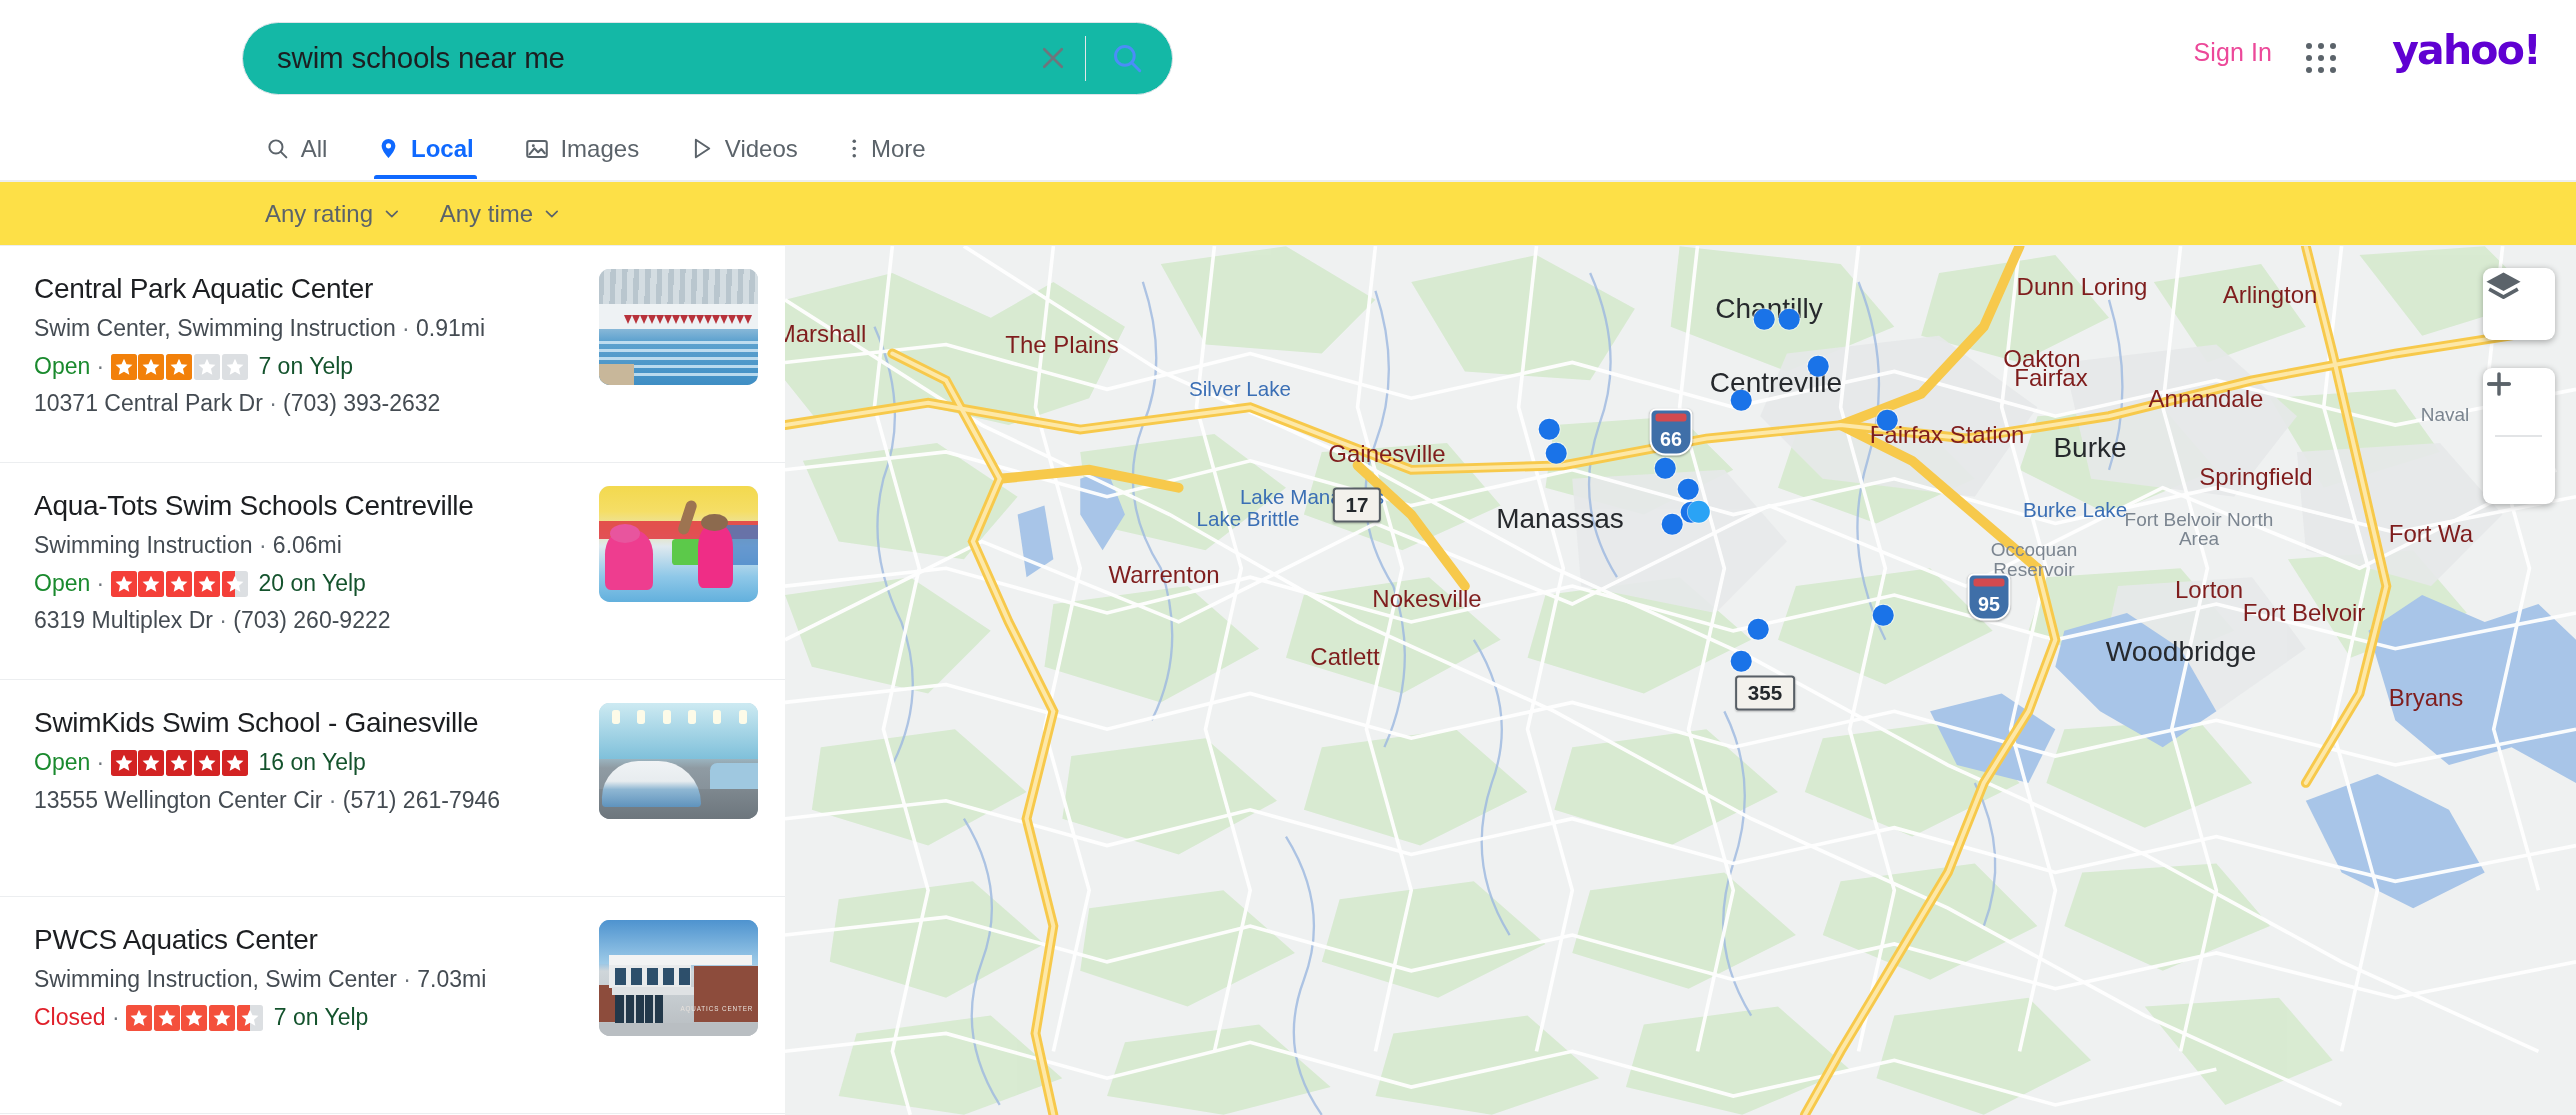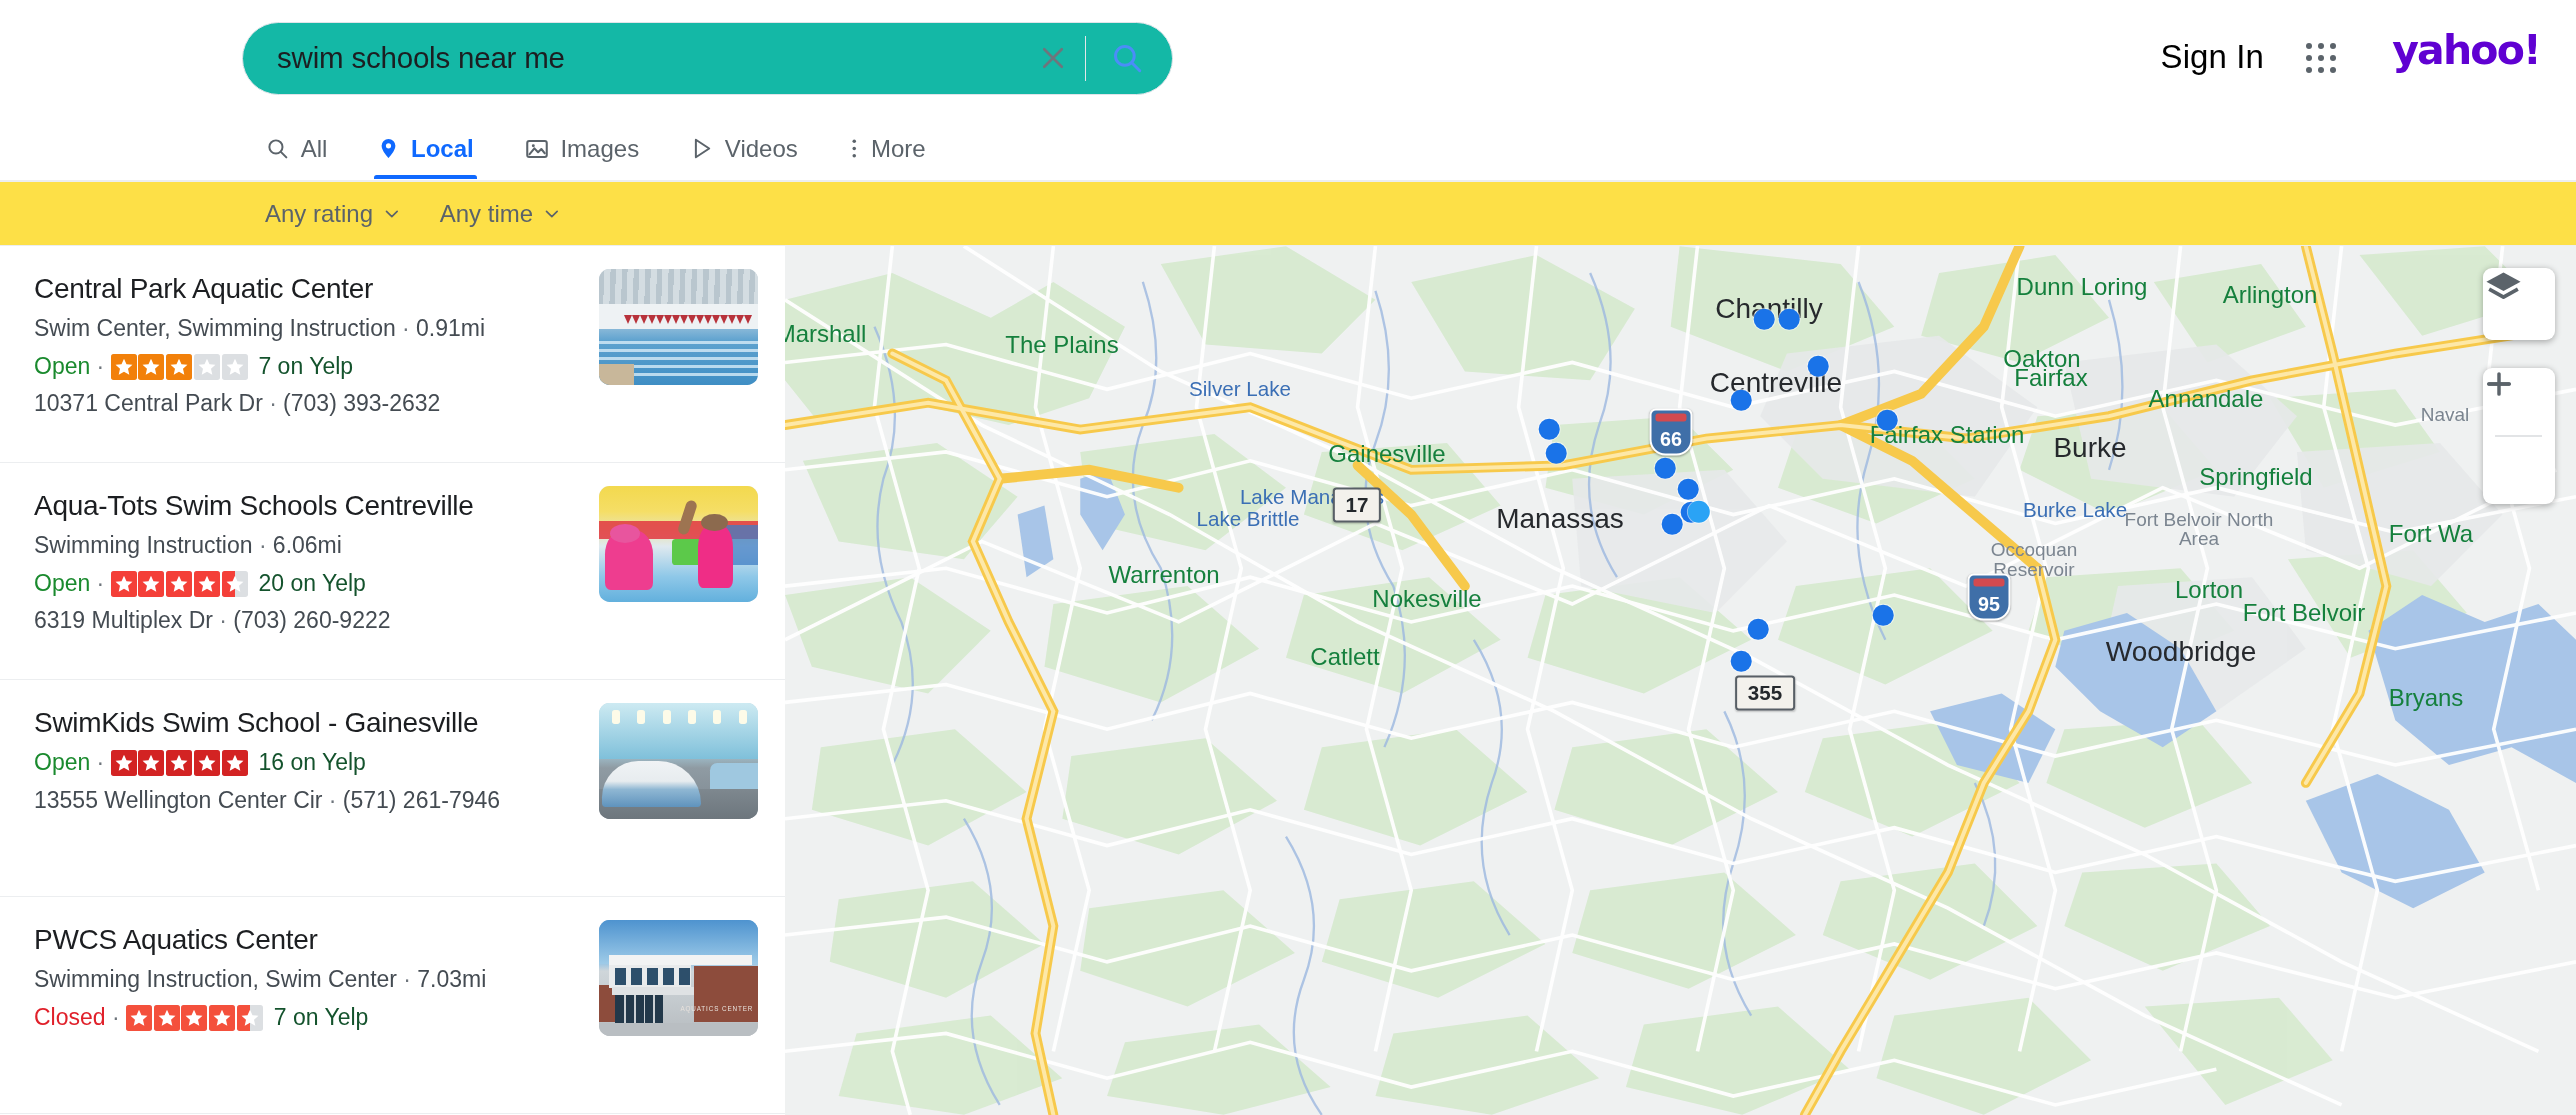--- a/index.html
+++ b/index.html
@@ -53,23 +53,23 @@
   .search-btn {
     width: 57px; height: 57px;
     display: flex; align-items: center; justify-content: center;
     background: none; border: none; cursor: pointer;
     margin-right: 9px;
     flex: 0 0 auto;
   }
 
   .signin {
     position: absolute;
-    right: 312px; top: 38px;
-    font-size: 33px;
-    color: #000000;
+    right: 304px; top: 38px;
+    font-size: 25px;
+    color: #ec4899;
     cursor: pointer;
     letter-spacing: 0.1px;
   }
   .grid-icon {
     position: absolute;
     right: 240px; top: 43px;
     width: 30px; height: 30px;
     display: grid;
     grid-template-columns: repeat(3, 1fr);
     grid-template-rows: repeat(3, 1fr);
@@ -282,21 +282,21 @@
   }
   .map svg { position: absolute; left: 0; top: 0; display: block; }
   .map-label {
     position: absolute;
     font-family: "Liberation Sans", sans-serif;
     color: #2e3338;
     white-space: nowrap;
     transform: translate(-50%, -50%);
     pointer-events: none;
   }
-  .map-label.city   { font-size: 24px; color: #15803d; }
+  .map-label.city   { font-size: 24px; color: #7f1d1d; }
   .map-label.city-lg{ font-size: 28px; color: #26292d; }
   .map-label.water  { font-size: 20.6px; color: #3b6fb5; }
   .map-label.park   { font-size: 19px; color: #7b8590; }
   .marker {
     position: absolute;
     width: 20.6px; height: 20.6px;
     border-radius: 50%;
     background: #1a73e8;
     transform: translate(-50%, -50%);
     cursor: pointer;

